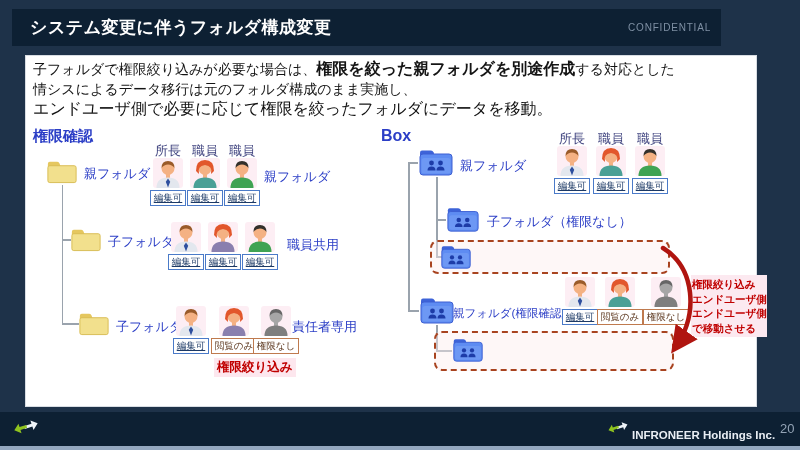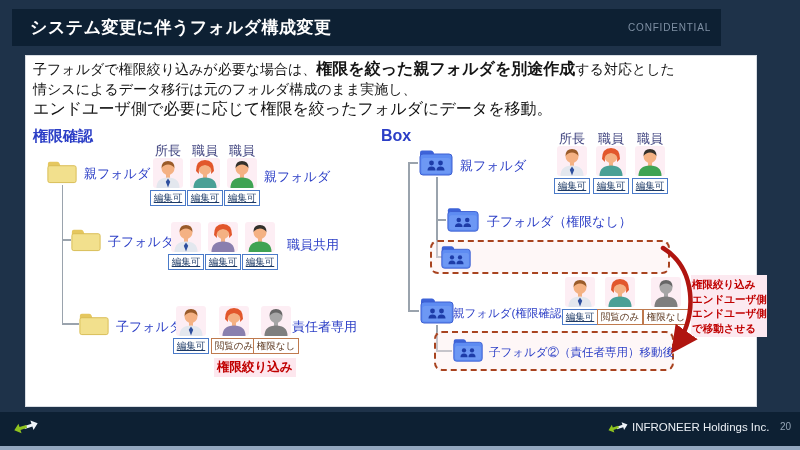--- a/index.html
+++ b/index.html
@@ -28,22 +28,22 @@
   .b-orange{border-color:#bf7a4e;color:#59331a;}
   .vline,.hline{position:absolute;background:#9aa3ad;}
   .vline{width:1.5px;}
   .hline{height:1.5px;}
   .dashed{position:absolute;border:2px dashed #a8431f;border-radius:8px;background:rgba(252,238,238,.45);}
   .rednote{position:absolute;font-size:12.5px;font-weight:bold;color:#c00000;background:#fde7ee;padding:1px 3px;white-space:nowrap;}
   .annot{position:absolute;left:691px;top:275px;width:76px;background:#fce9f0;padding:2px 1px;}
   .annot div{font-size:10.5px;font-weight:bold;color:#c00000;line-height:14.5px;white-space:nowrap;}
   .footer-band{position:absolute;left:0;top:412px;width:800px;height:34px;background:#0d2033;}
   .f-text{position:absolute;font-size:11.5px;color:#e9eef4;white-space:nowrap;}
-  .f-text.b{font-weight:normal;}
-  .f-page{position:absolute;font-size:10px;color:#93a3b5;}
+  .f-text.b{font-weight:bold;margin-top:8px;}
+  .f-page{position:absolute;font-size:13px;color:#93a3b5;}
   .logo{position:absolute;}
   .bottom-strip{position:absolute;left:0;top:446px;width:800px;height:4px;background:#93a7bf;}
   .arrow-svg{position:absolute;left:655px;top:242px;}
 </style>
 </head>
 <body>
 
 <div class="slide">
 
   <div class="header-band">
@@ -346,21 +346,20 @@
     <rect x="2" y="7" width="32" height="21" rx="3" fill="#5e8cf2" stroke="#3d5fd2" stroke-width="1"></rect>
     <rect x="3.5" y="11" width="29" height="15.5" rx="2.5" fill="#7aa2f6" opacity="0.55"></rect>
     <g fill="#1d3ca8">
       <circle cx="13.5" cy="16" r="2.4"></circle>
           <circle cx="22.5" cy="16" r="2.4"></circle>
       <path d="M9.5 23.5 Q9.5 19.5 13.5 19.5 Q17.5 19.5 17.5 23.5 Z"></path>
       <path d="M18.5 23.5 Q18.5 19.5 22.5 19.5 Q26.5 19.5 26.5 23.5 Z"></path>
     </g>
       </svg>
     </div>
-  <div class="flabel sm" style="left:489px;top:345px">子フォルダ②（責任者専用）移動後</div>
 
   <div class="annot">
     <div>権限絞り込み</div>
     <div>エンドユーザ側</div>
     <div>エンドユーザ側</div>
     <div>で移動させる</div>
   </div>
   <svg class="arrow-svg" width="46" height="118" viewBox="0 0 46 118">
     <defs>
       <marker id="ah" markerWidth="7" markerHeight="7" refX="4.5" refY="3" orient="auto">

